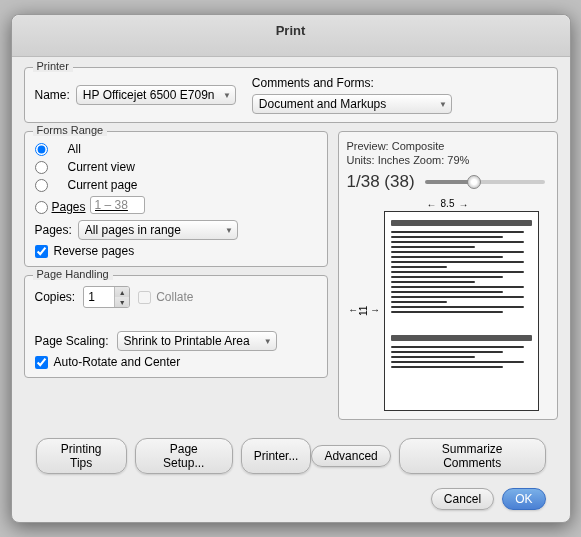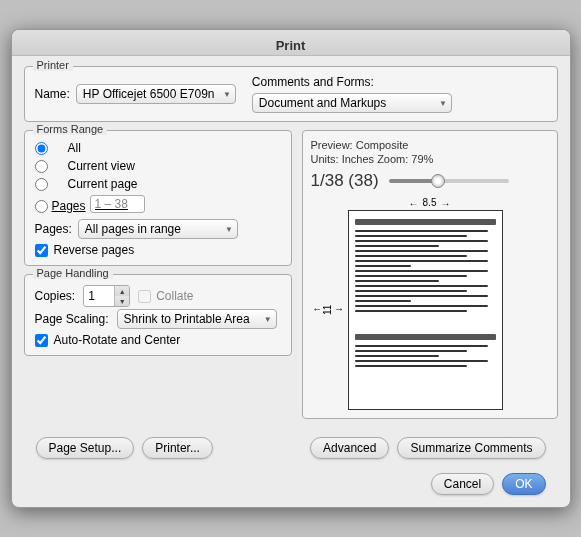--- a/index.html
+++ b/index.html
@@ -17,21 +17,21 @@
     .dialog {
       width: 560px;
       background: #ececec;
       border-radius: 8px;
       box-shadow: 0 4px 20px rgba(0,0,0,0.5), inset 0 1px 0 rgba(255,255,255,0.7);
       padding: 0 0 12px 0;
       border: 1px solid #999;
     }
     .title-bar {
       text-align: center;
-      padding: 8px 0 2px 0;
+      padding: 8px 0 18px 0;
       font-size: 13px;
       font-weight: bold;
       color: #333;
       border-bottom: 1px solid #bbb;
       background: linear-gradient(to bottom, #e0e0e0, #d0d0d0);
       border-radius: 8px 8px 0 0;
     }
     .dialog-body {
       display: flex;
       flex-direction: column;
@@ -96,21 +96,21 @@
       display: flex;
       gap: 10px;
     }
     .left-panel {
       display: flex;
       flex-direction: column;
       gap: 8px;
       flex: 1;
     }
     .right-panel {
-      width: 256px;
+      width: 220px;
     }
     .print-range-section {
       border: 1px solid #aaa;
       border-radius: 4px;
       background: #f5f5f5;
       padding: 10px 10px 8px 10px;
       position: relative;
     }
     .radio-group {
       display: flex;
@@ -208,21 +208,21 @@
       align-items: center;
       gap: 5px;
     }
     .collate-label {
       color: #888;
     }
     .page-scaling-row {
       display: flex;
       align-items: center;
       gap: 8px;
-      margin-top: 2px;
+      margin-top: 23px;
     }
     .auto-rotate-row {
       display: flex;
       align-items: center;
       gap: 6px;
       margin-top: 4px;
     }
     .preview-section {
       border: 1px solid #aaa;
       border-radius: 4px;
@@ -524,20 +524,21 @@
                 </div>
               </div>
             </div>
           </div>
         </div>
       </div>
     </div>
 
     <div class="footer-buttons">
       <div class="footer-left">
+        <button class="btn">Printing Tips</button>
         <button class="btn">Page Setup...</button>
         <button class="btn">Printer...</button>
       </div>
       <div class="footer-right">
         <button class="btn">Advanced</button>
         <button class="btn">Summarize Comments</button>
       </div>
     </div>
     <div style="display:flex; justify-content:flex-end; gap:8px; padding: 6px 12px 0 12px;">
       <button class="btn">Cancel</button>

